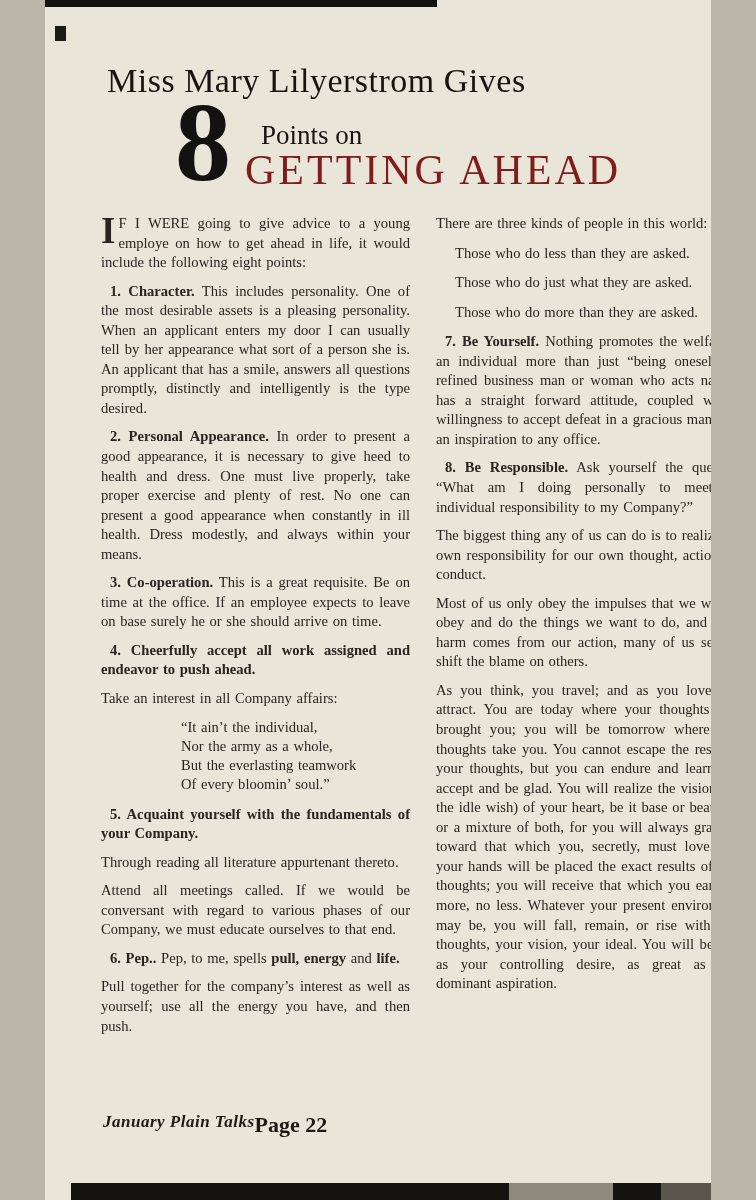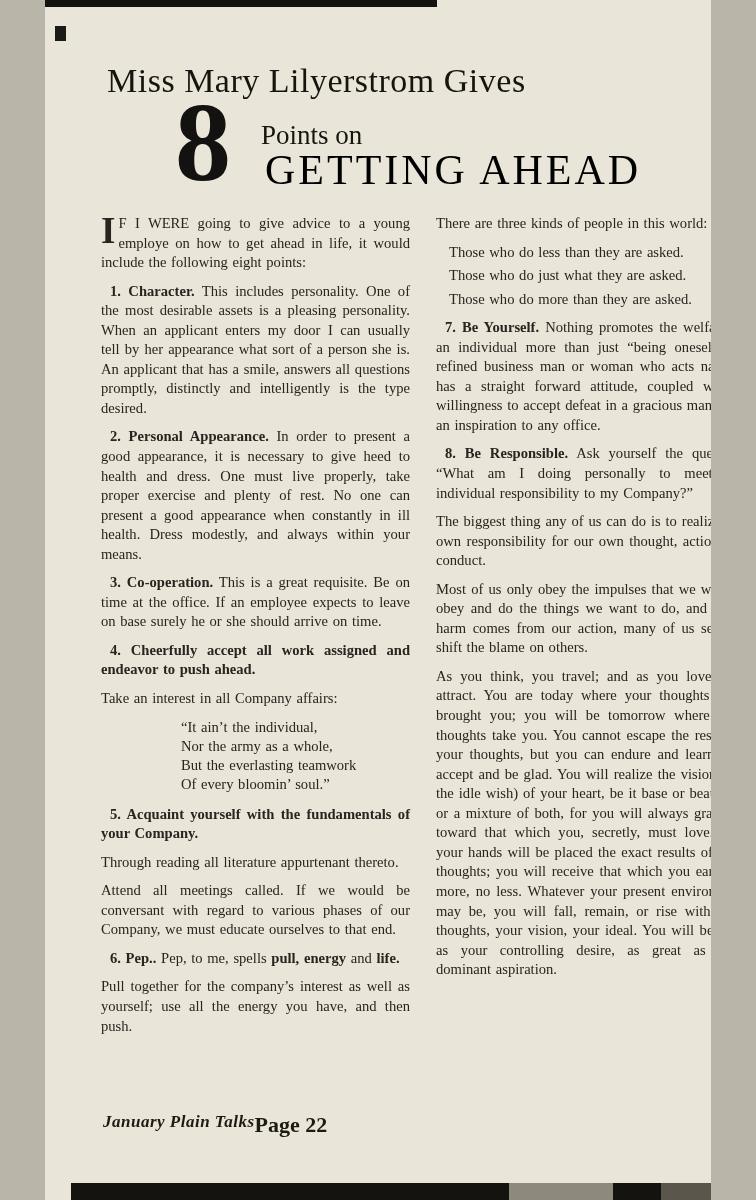--- a/index.html
+++ b/index.html
@@ -47,22 +47,22 @@
   .big-number {
     position: absolute; top: 86px; left: 130px;
     font-size: 112px; font-weight: bold; line-height: 1;
     color: #141210;
   }
   .points-on {
     position: absolute; top: 120px; left: 216px;
     font-size: 27px; color: #17140f;
   }
   .main-title {
-    position: absolute; top: 146px; left: 220px;
-    font-size: 42px; letter-spacing: 3px; color: #000000;
+    position: absolute; top: 146px; left: 200px;
+    font-size: 42px; letter-spacing: 3px; color: #7f1d1d;
     white-space: nowrap;
   }
   
   .columns {
     position: absolute; top: 214px; left: 56px; width: 644px;
     display: flex; gap: 26px;
   }
   .col {
     width: 309px;
     font-size: 14.6px;
@@ -81,21 +81,21 @@
     font-weight: bold;
     padding: 3px 3px 0 0;
   }
   .poem {
     margin: 2px 0 10px 80px;
     line-height: 1.32;
     text-align: left;
   }
   .kinds-wrap { margin-bottom: 9px; }
   .kind {
-    margin: 4px !important;
+    margin: 10px !important;
     text-indent: 9px;
     text-align: left;
   }
   
   .footer {
     position: absolute; top: 1112px; left: 58px; right: 46px;
     display: flex; justify-content: flex-start;
     font-size: 17px; color: #1d1913;
   }
   .footer-left { font-style: italic; font-weight: bold; letter-spacing: 0.5px; }

